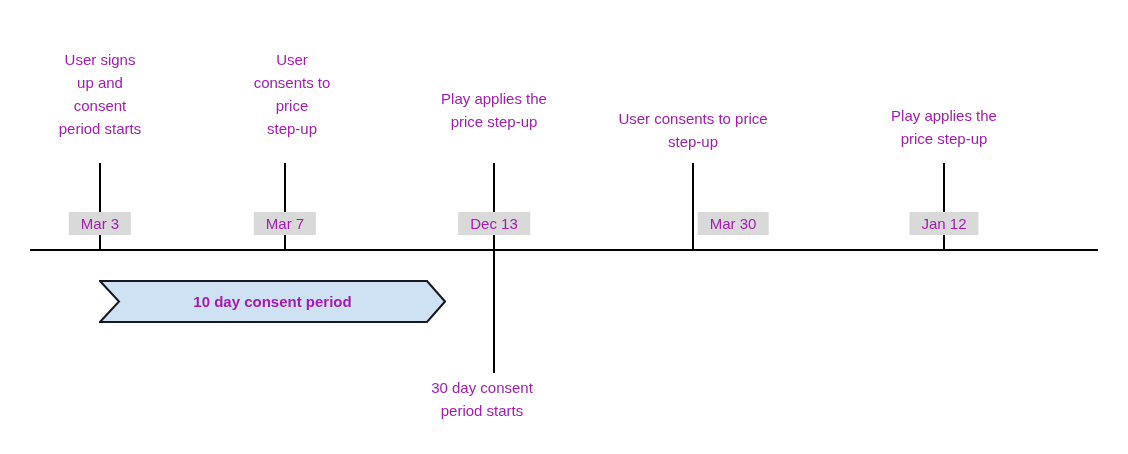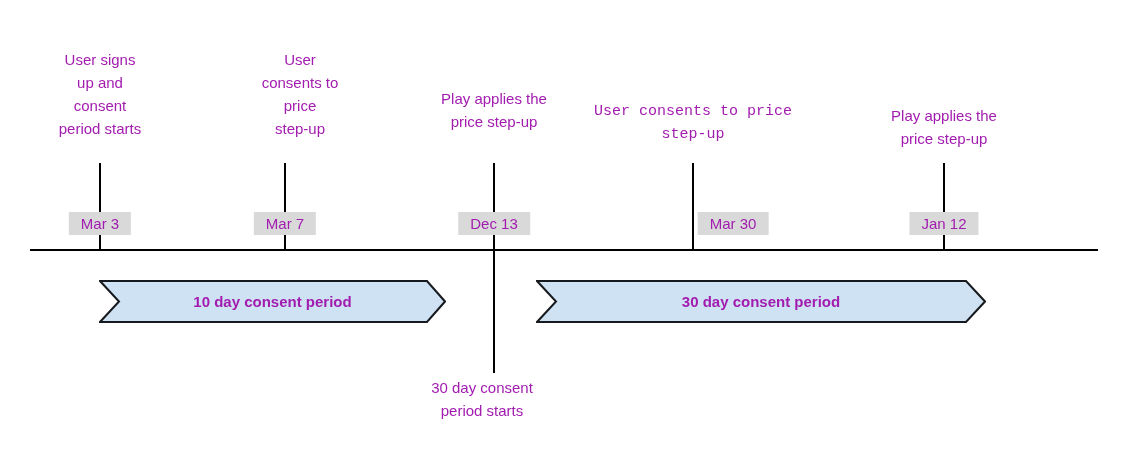--- a/index.html
+++ b/index.html
@@ -65,23 +65,23 @@
   .banner-label {
     position: absolute;
     inset: 0;
     display: flex;
     align-items: center;
     justify-content: center;
     font-size: 15px;
   }
   
   .ev1-label { left: 100px; top: 48px;  width: 130px; }
-  .ev2-label { left: 300px; top: 48px;  width: 130px; }
+  .ev2-label { left: 292px; top: 48px;  width: 130px; }
   .ev3-label { left: 494px; top: 87px;  width: 170px; }
-  .ev4-label { left: 693px; top: 100px; width: 230px; font-family: Liberation Mono, monospace; }
+  .ev4-label { left: 693px; top: 107px; width: 230px; }
   .ev5-label { left: 944px; top: 104px; width: 170px; }
   .ev1-tick { left: 99px;  top: 163px; height: 87px; }
   .ev2-tick { left: 284px; top: 163px; height: 87px; }
   .ev3-tick { left: 493px; top: 163px; height: 210px; }
   .ev4-tick { left: 692px; top: 163px; height: 87px; }
   .ev5-tick { left: 943px; top: 163px; height: 87px; }
   .ev1-chip { left: 100px; top: 212px; }
   .ev2-chip { left: 285px; top: 212px; }
   .ev3-chip { left: 494px; top: 212px; }
   .ev4-chip { left: 733px; top: 212px; }
@@ -124,23 +124,17 @@
 
   <div class="timeline-axis"></div>
 
   <div class="banner banner1">
     <svg width="347" height="43" viewBox="0 0 347 43" aria-hidden="true">
       <polygon points="1,1 328,1 346,21.5 328,42 1,42 20,21.5" fill="#cfe2f3"></polygon>
     </svg>
     <div class="banner-label">10 day consent period</div>
   </div>
 
-  <div class="banner banner2">
-    <svg width="450" height="43" viewBox="0 0 450 43" aria-hidden="true">
-      <polygon points="1,1 430,1 449,21.5 430,42 1,42 20,21.5" fill="#cfe2f3"></polygon>
-    </svg>
-    <div class="banner-label">30 day consent period</div>
-  </div>
 
   <div class="below-label ev3-below">30 day consent
 period starts</div>
 
 </div>
 
 </body></html>

